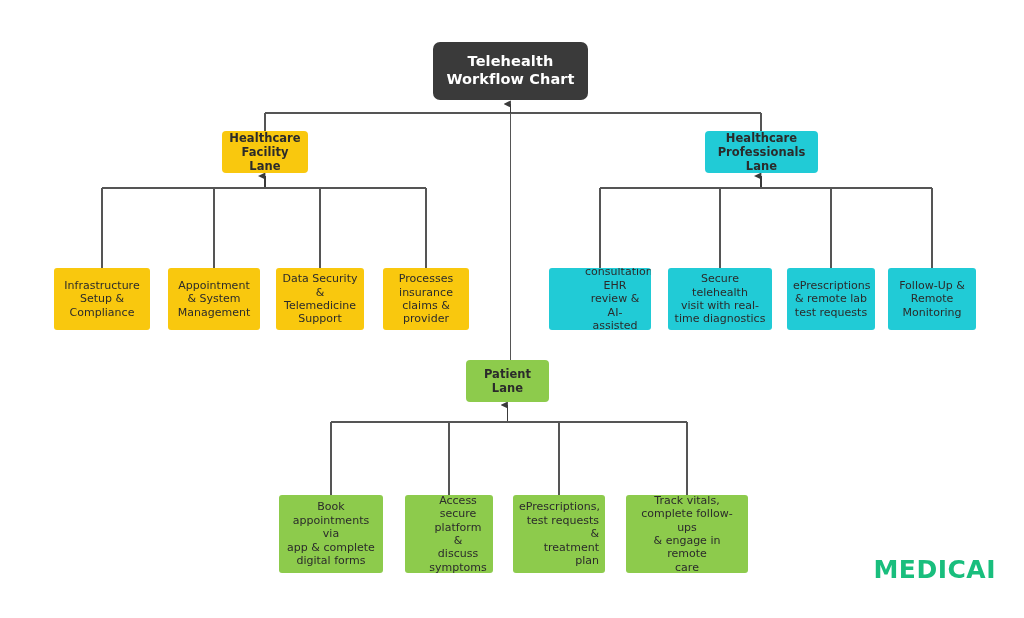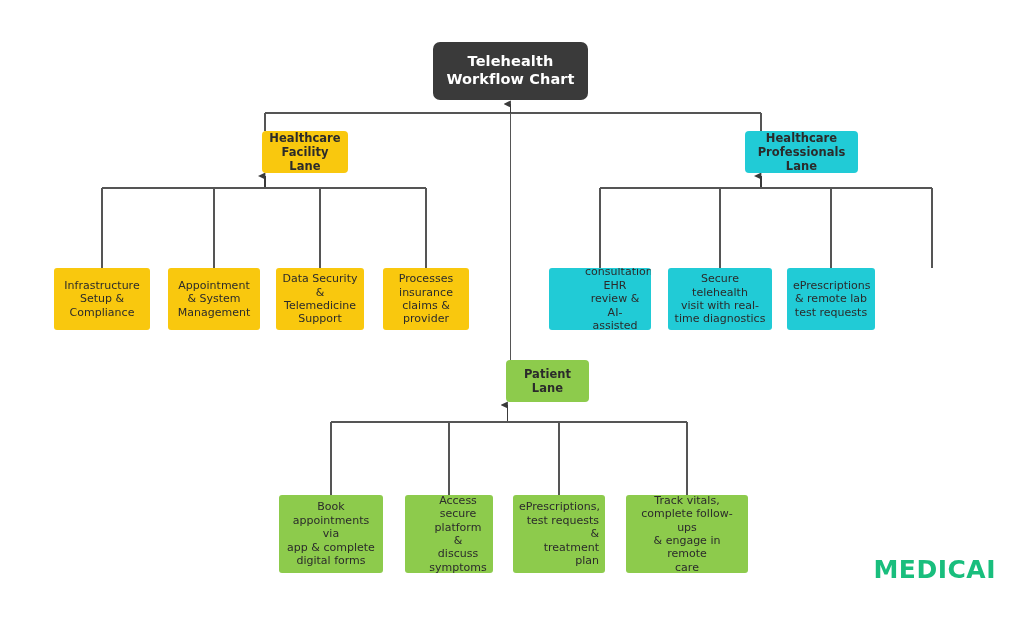--- a/index.html
+++ b/index.html
@@ -45,21 +45,20 @@
     font-size: 14.5px;
     border-radius: 7px;
     letter-spacing: 0.1px;
   }
   .node-lane {
     font-weight: bold;
     font-size: 11.5px;
     color: #2b2b2b;
     border-radius: 4px;
     letter-spacing: 0.05px;
-    margin-left: 40px;
   }
   .node-lane.lane-facility { background: #F9C80E; }
   .node-lane.lane-professionals { background: #21CBD6; }
   .node-lane.lane-patient { background: #8DCB4C; }
   .node-leaf {
     font-size: 11px;
     color: #2b2b2b;
     font-weight: normal;
     border-radius: 3px;
     letter-spacing: 0.01px;
@@ -178,20 +177,25 @@
   <div class="node node-leaf leaf-professionals" style="left:668px; top:268px; width:104px; height:62px;text-align:center;">
     <span class="node-text">Secure telehealth
 visit with real-
 time diagnostics</span>
   </div>
   <div class="node node-leaf leaf-professionals" style="left:787px; top:268px; width:88px; height:62px;">
     <span class="node-text">ePrescriptions
 &amp; remote lab
 test requests</span>
   </div>
+  <div class="node node-leaf leaf-professionals" style="left:888px; top:268px; width:88px; height:62px;">
+    <span class="node-text">Follow-Up &amp;
+Remote
+Monitoring</span>
+  </div>
 
   <div class="node node-lane lane-patient" style="left:466px; top:360px; width:83px; height:42px;">
     <span class="node-text">Patient Lane</span>
   </div>
   <div class="node node-leaf leaf-patient" style="left:279px; top:495px; width:104px; height:78px;">
     <span class="node-text">Book
 appointments via
 app &amp; complete
 digital forms</span>
   </div>

